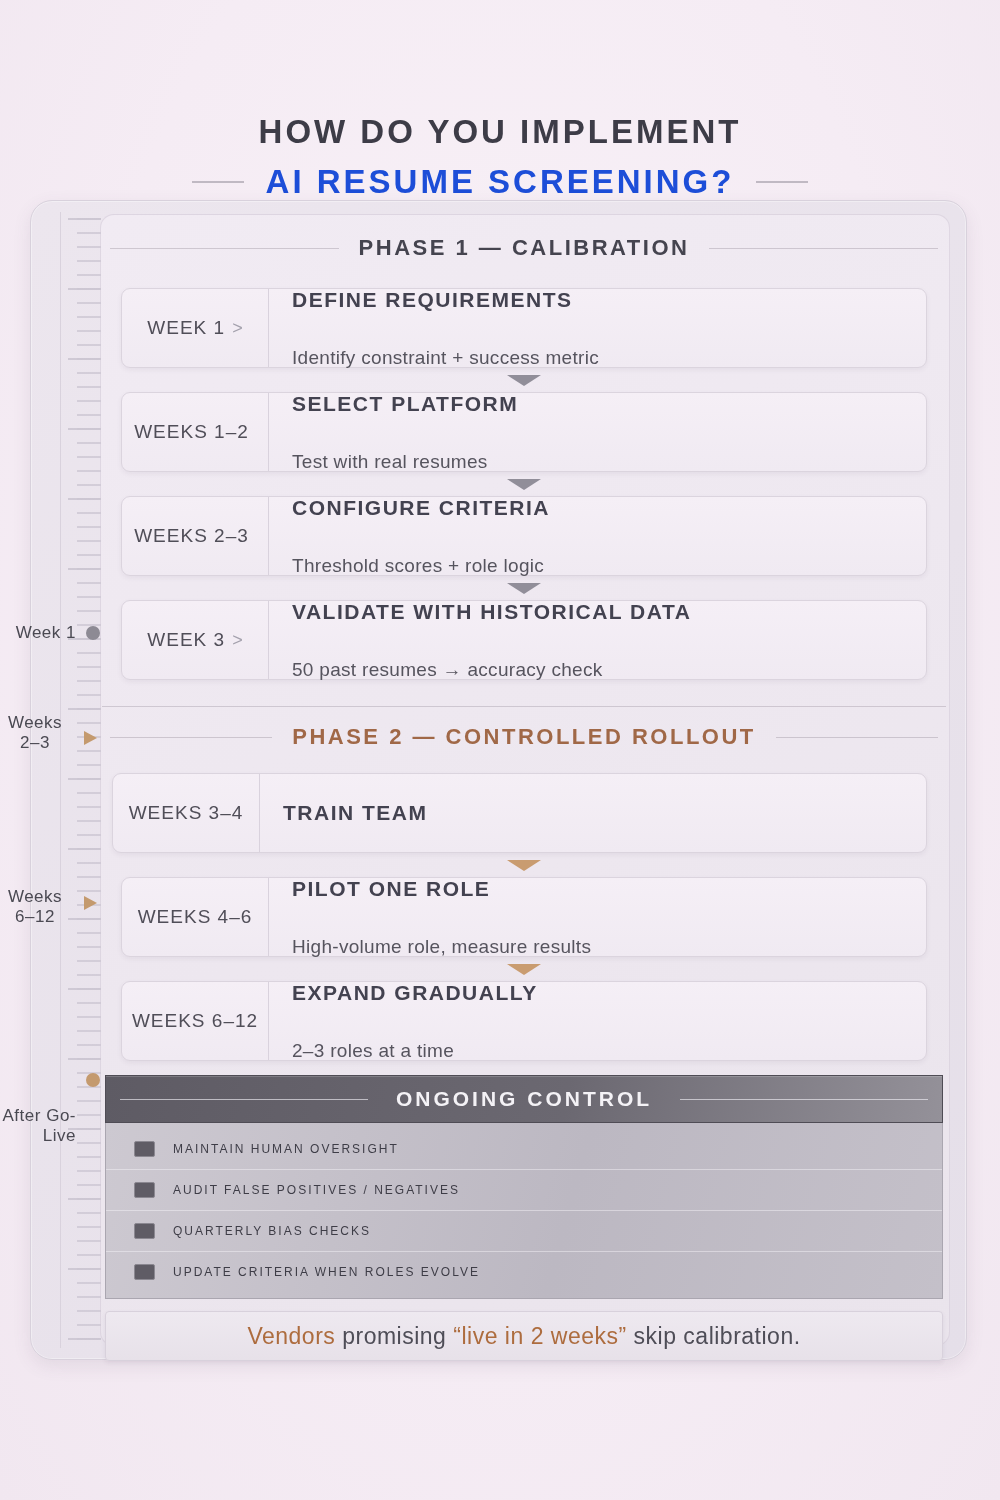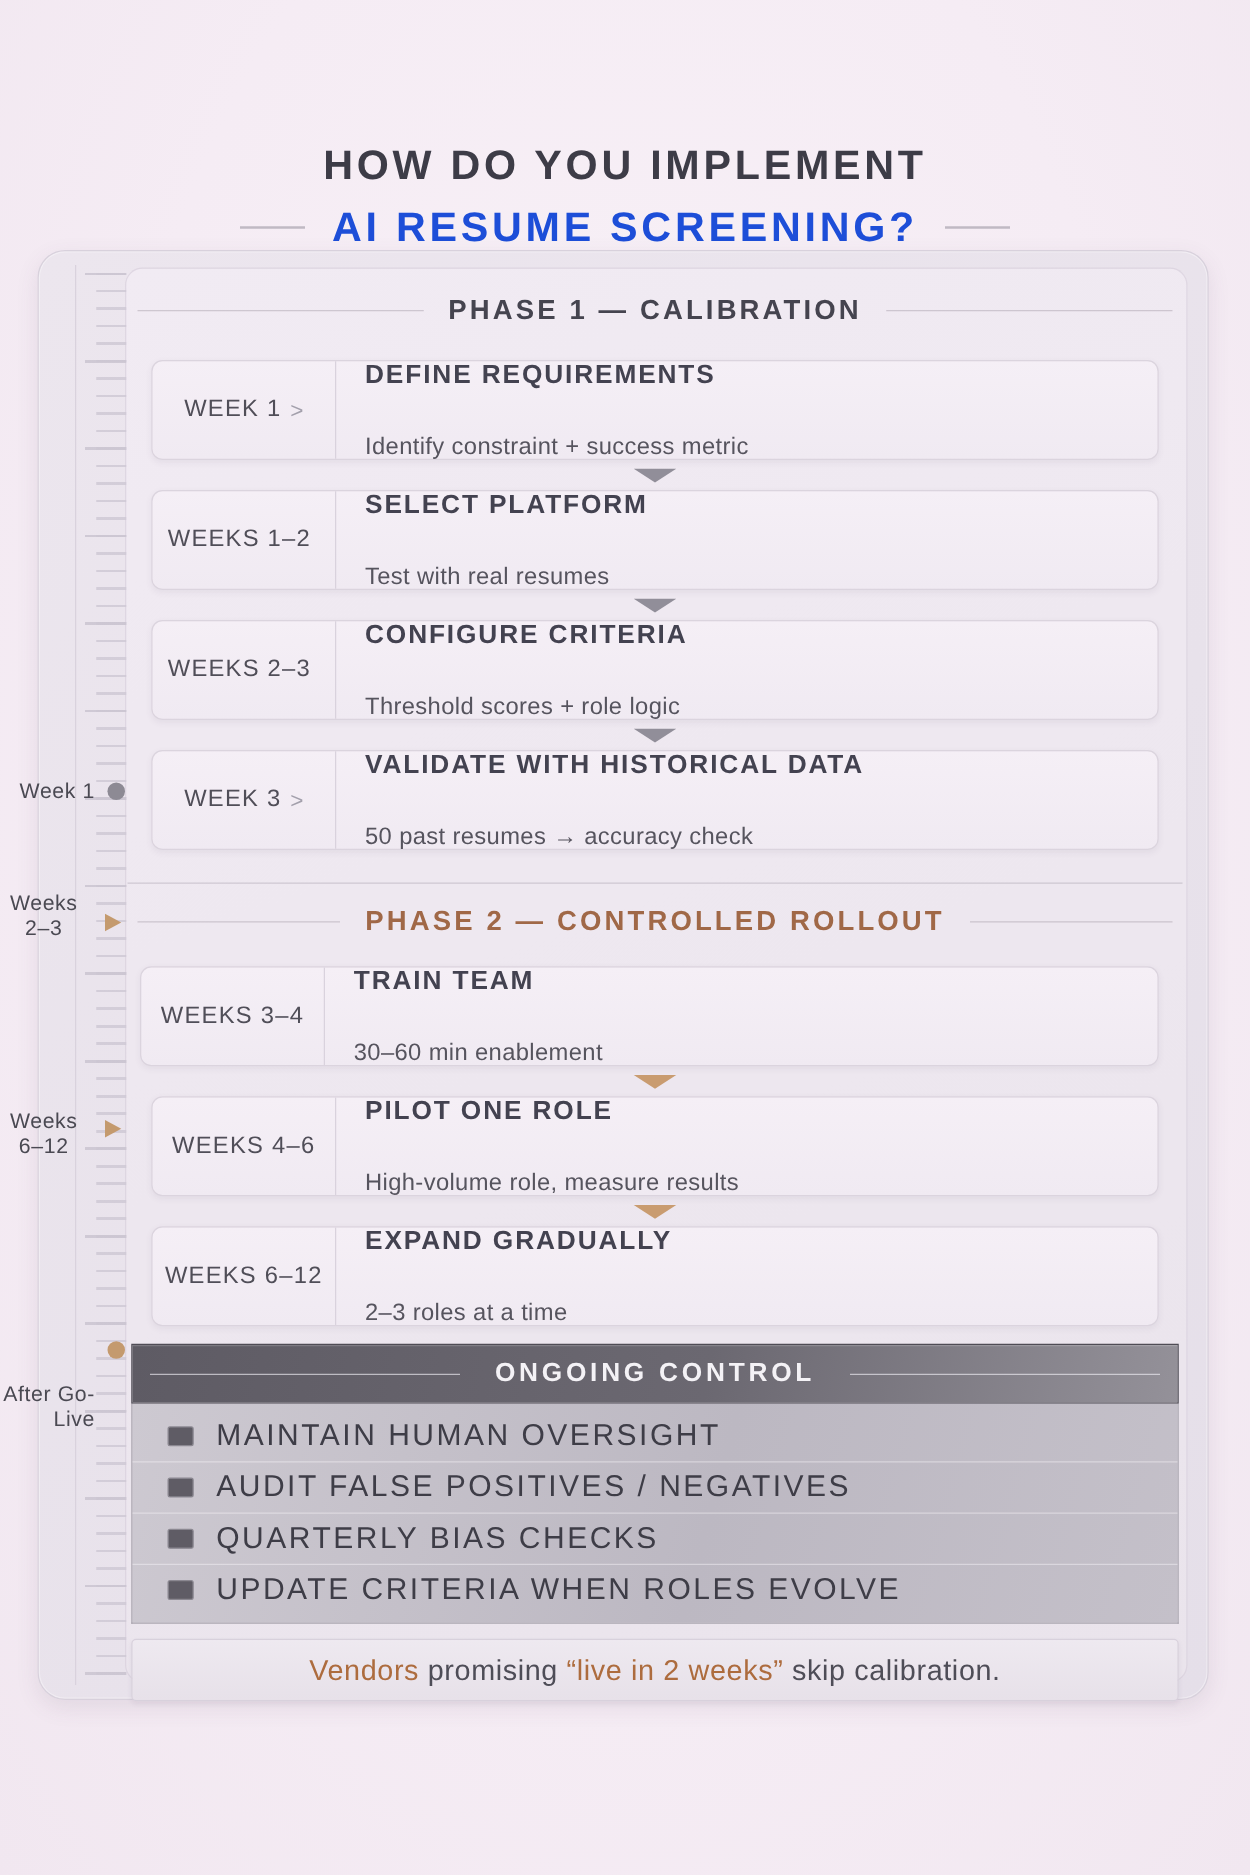--- a/index.html
+++ b/index.html
@@ -92,21 +92,21 @@
   }
   .oc-item{
     height:40px;display:flex;align-items:center;padding-left:28px;
     border-bottom:1px solid rgba(248,246,250,.45);
   }
   .oc-item:last-child{border-bottom:none;}
   .oc-bullet{
     width:19px;height:14px;background:#5f5c65;border:1px solid #8b8891;border-radius:2px;
     margin-right:18px;flex:0 0 auto;
   }
-  .oc-text{font-size:24px;letter-spacing:2px;color:#3e3d47;text-align:center;}
+  .oc-text{font-size:12px;letter-spacing:2px;color:#3e3d47;text-align:center;}
   
   .footer-bar{
     margin:12px 5px 0 5px;height:48px;display:flex;align-items:center;justify-content:center;
     background:linear-gradient(180deg,#eee9f0 0%,#e7e1e9 100%);
     border:1px solid #d8d1dc;border-radius:4px;
     box-shadow:0 2px 4px rgba(90,70,100,.08);
   }
   .footer-text{font-size:23px;letter-spacing:.5px;color:#4e4d57;}
   .footer-orange{color:#ad6c3e;}
   
@@ -217,21 +217,20 @@
     <div class="phase-title orange">PHASE 2 — CONTROLLED ROLLOUT</div>
     <div class="phase-line"></div>
   </div>
 
   <div class="card after-header">
     <div class="card-week">
       <span class="card-week-text">WEEKS 3–4</span>
     </div>
     <div class="card-body">
       <div class="card-title">TRAIN TEAM</div>
-      <div class="card-desc">30–60 min enablement</div>
     </div>
   </div>
   <div class="arrow-row">
       <div class="tri tan"></div>
     </div>
 
   <div class="card">
     <div class="card-week">
       <span class="card-week-text">WEEKS 4–6</span>
     </div>

